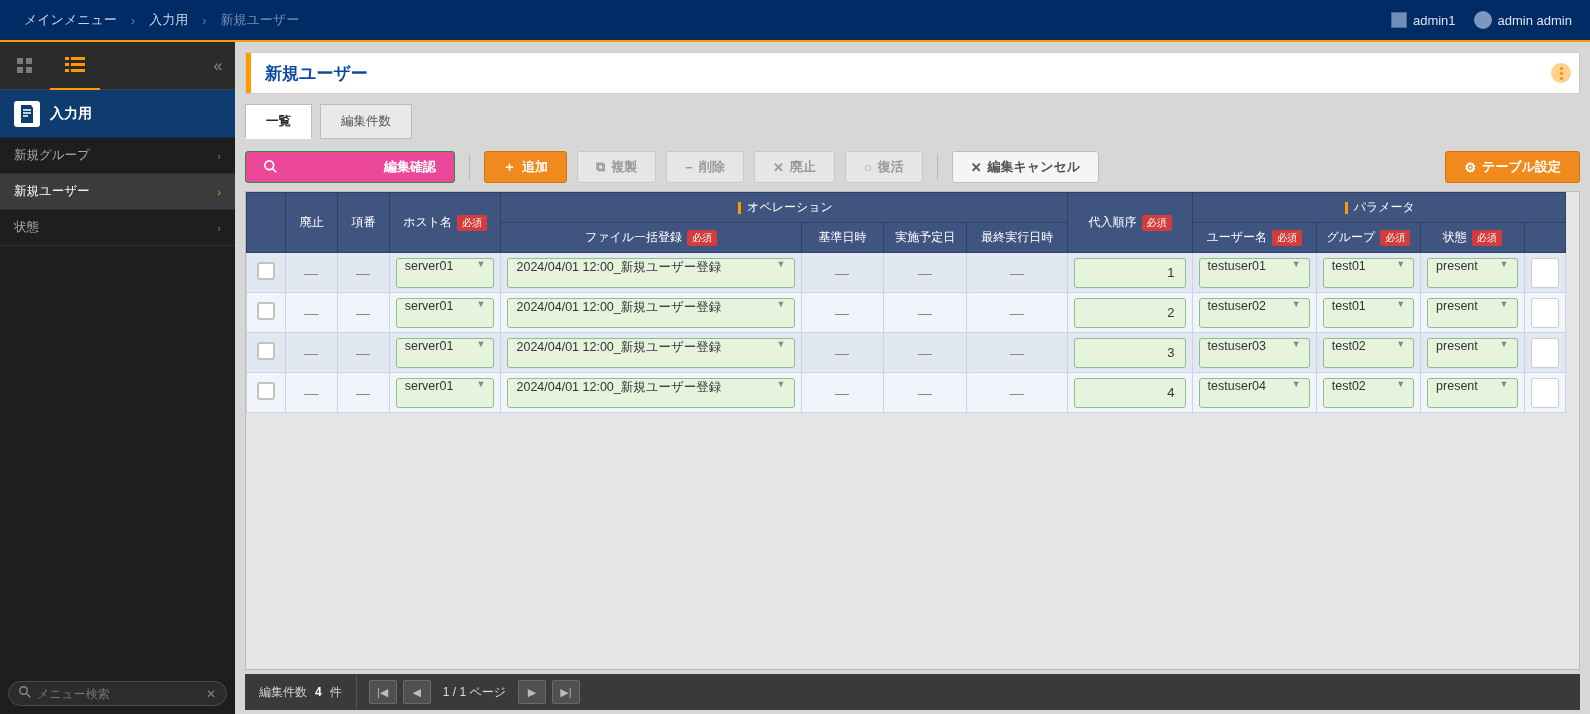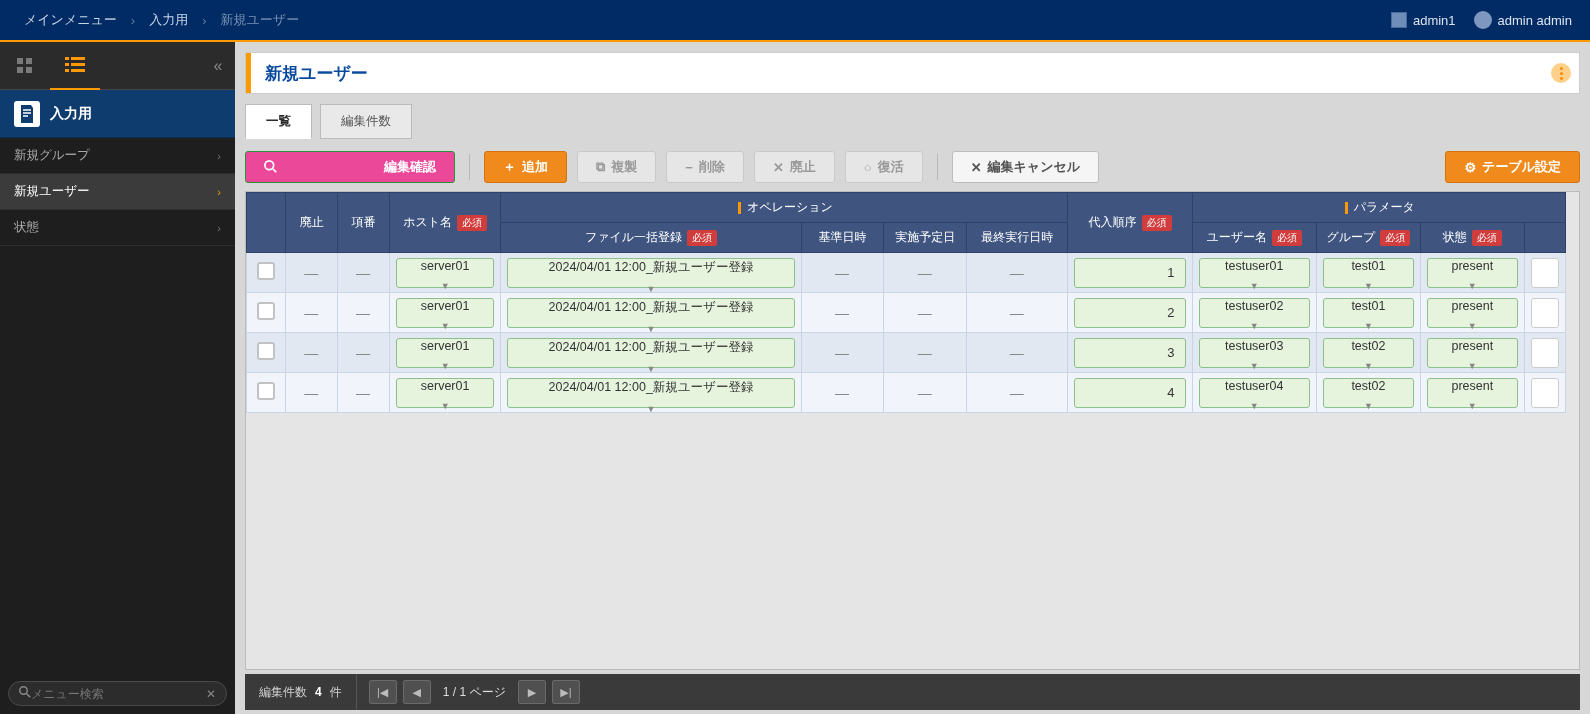--- a/index.html
+++ b/index.html
@@ -26,21 +26,21 @@
 .sidebar .modebtn.list { border-bottom: 2px solid #f90; }
 .sidebar .modebtn.list svg { color: #f90; }
 .sidebar .collapse { margin-left: auto; width: 34px; height: 48px; display: flex; align-items: center; justify-content: center; color: #888; cursor: pointer; }
 .sidebar .section { height: 48px; background: #0f3c6e; display: flex; align-items: center; gap: 10px; padding: 0 14px; color: #fff; font-size: 14px; font-weight: 600; border-bottom: 1px solid #0a2c52; }
 .sidebar .section .secicon { width: 26px; height: 26px; background: #fff; border-radius: 3px; display: flex; align-items: center; justify-content: center; }
 .sidebar .navitem { height: 36px; display: flex; align-items: center; padding: 16px 14px; border-bottom: 1px solid #2e2e2e; color: #a9a9a9; font-size: 12.5px; cursor: pointer; justify-content: space-between; }
 .sidebar .navitem.active { background: #3b3b3b; color: #fff; }
 .sidebar .navitem.active .chev { color: #f90; }
 .sidebar .navitem .chev { font-size: 11px; color: #777; }
 .sidebar .searchwrap { margin-top: auto; padding: 8px; }
-.sidebar .search { display: flex; align-items: center; gap: 0; background: #2c2c2c; border: 1px solid #4a4a4a; border-radius: 14px; padding: 4px 10px; color: #777; font-size: 12px; }
+.sidebar .search { display: flex; align-items: center; gap: 6px; background: #2c2c2c; border: 1px solid #4a4a4a; border-radius: 14px; padding: 4px 10px; color: #777; font-size: 12px; }
 .sidebar .search input { flex: 1; background: transparent; border: none; outline: none; color: #ccc; font-size: 12px; }
 .sidebar .search .clear { color: #888; cursor: pointer; }
 
 .main { position: absolute; left: 235px; right: 0; top: 42px; bottom: 0; background: #d7d7d7; display: flex; flex-direction: column; }
 .pagetitle { margin: 10px 10px 0 10px; background: #fff; display: flex; align-items: center; height: 42px; border: 1px solid #ccc; }
 .pagetitle .bar { width: 5px; height: 100%; background: #f90; margin-right: 14px; }
 .pagetitle .ttl { color: #0a4a9e; font-size: 17px; font-weight: 700; flex: 1; }
 .pagetitle .more { width: 20px; height: 20px; border-radius: 50%; background: #ffd08a; margin-right: 8px; display: flex; flex-direction: column; align-items: center; justify-content: center; gap: 2px; cursor: pointer; }
 .pagetitle .more span { width: 3px; height: 3px; background: #f80; border-radius: 50%; }
 
@@ -66,21 +66,21 @@
 .dtable { border-collapse: collapse; min-width: 1320px; }
 .dtable th { background: #3f5580; color: #fff; font-size: 12px; font-weight: 500; border: 1px solid #2e4166; padding: 6px 8px; height: 26px; white-space: nowrap; text-align: center; }
 .dtable th.catth { text-align: center; padding-left: 10px; }
 .catbar { display: inline-block; width: 3px; height: 12px; background: #f90; vertical-align: middle; margin-right: 6px; }
 .req { display: inline-block; background: #d13d3d; color: #fff; font-size: 10px; padding: 1px 5px; border-radius: 2px; margin-left: 5px; vertical-align: middle; }
 .dtable td { border: 1px solid #c9d4e5; background: #e2e8f1; padding: 4px 6px; height: 40px; text-align: center; }
 .dtable tbody tr:nth-child(even) td { background: #f1f4fa; }
 
 .chk { width: 18px; height: 18px; border: 2px solid #c2c2c2; background: #fff; border-radius: 3px; display: inline-block; }
 .dash { color: #888; font-size: 14px; letter-spacing: 1px; }
-.sel { height: 30px; border: 1px solid #8bc08b; background: #e6f4dd; border-radius: 3px; display: flex; padding: 0 8px; font-size: 12.5px; color: #333; justify-content: space-between; gap: 8px; cursor: pointer; min-width: 80px; flex-direction: column; }
+.sel { height: 30px; border: 1px solid #8bc08b; background: #e6f4dd; border-radius: 3px; display: flex; padding: 0 8px; font-size: 12.5px; color: #333; justify-content: space-between; gap: 8px; cursor: pointer; min-width: 80px; }
 .sel.whitesel { border-color: #ccc; background: #fff; }
 .sel .car { color: #888; font-size: 9px; }
 .numcell { height: 30px; border: 1px solid #8bc08b; background: #e6f4dd; border-radius: 3px; display: flex; align-items: center; justify-content: flex-end; padding: 0 10px; font-size: 13px; color: #333; }
 
 .footer { height: 36px; margin: 4px 10px 4px 10px; background: #3a3a3a; display: flex; align-items: center; color: #cfcfcf; font-size: 12px; }
 .footer .seg { padding: 0 14px; height: 100%; display: flex; align-items: center; gap: 8px; border-right: 1px solid #555; }
 .footer .val { color: #fff; font-weight: 600; }
 .footer .pagernav { display: flex; gap: 6px; align-items: center; margin-left: 12px; }
 .footer .pbtn { width: 28px; height: 24px; background: #505050; border: 1px solid #6a6a6a; display: flex; align-items: center; justify-content: center; color: #bbb; cursor: pointer; font-size: 11px; border-radius: 2px; }
 .footer .pgin { color: #ddd; margin: 0 6px; }

